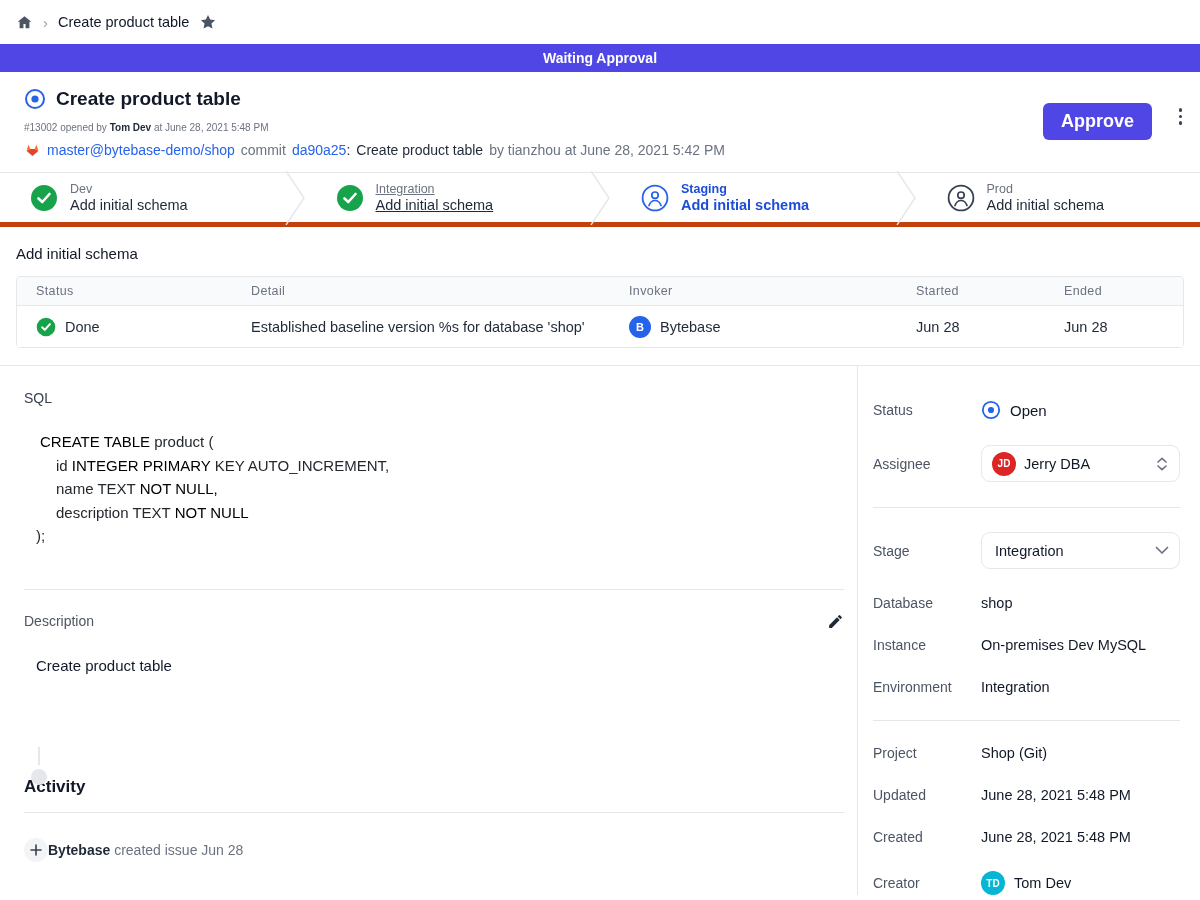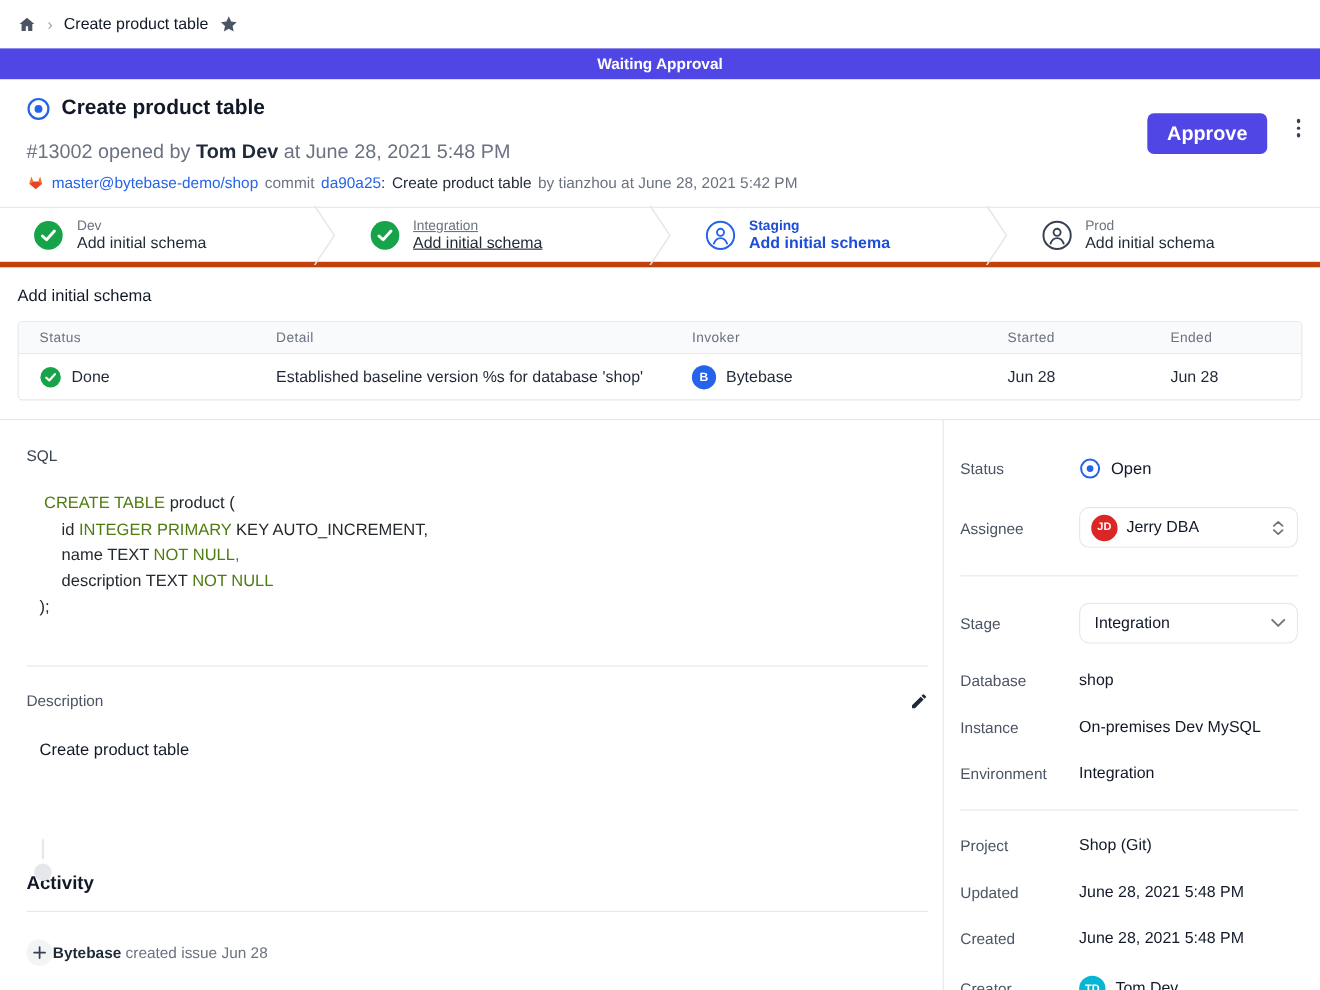--- a/index.html
+++ b/index.html
@@ -13,21 +13,21 @@
   .icon-btn { background:none; border:none; cursor:pointer; display:flex; align-items:center; padding:0; }
 
   
   .banner { height:28px; display:flex; align-items:center; justify-content:center;
     background:#4f46e5; color:#fff; font-size:14px; font-weight:700; }
 
   
   .header { position:relative; padding:16px 24px 14px 24px; }
   .title-row { display:flex; align-items:center; gap:10px; }
   .h-title { font-size:19px; font-weight:700; color:#111827; }
-  .meta-row { margin-top:18px; font-size:18px; color:#6b7280; }
+  .meta-row { margin-top:12px; font-size:10px; color:#6b7280; }
   .meta-row b { color:#1f2937; font-weight:600; }
   .vcs-row { margin-top:9px; font-size:14px; color:#6b7280; display:flex; align-items:center; gap:6px; flex-wrap:nowrap; }
   .vcs-row .lnk { color:#2563eb; text-decoration:none; cursor:pointer; }
   .vcs-row .msg { color:#1f2937; }
   .approve-btn { position:absolute; right:48px; top:31px; background:#4f46e5; color:#fff;
     border:none; border-radius:6px; font-size:18px; font-weight:600; padding:8px 18px; cursor:pointer;
     font-family:inherit; }
   .kebab { position:absolute; right:18px; top:36px; display:flex; flex-direction:column; gap:3px; cursor:pointer; }
   .kebab i { width:3.5px; height:3.5px; border-radius:50%; background:#374151; display:block; }
 
@@ -54,21 +54,21 @@
 
   
   .lower { display:flex; border-top:1px solid #e5e7eb; margin-top:17px; min-height:530px; }
   .main-col { width:858px; border-right:1px solid #e5e7eb; padding:24px 13px 0 24px; position:relative; }
   .side-col { flex:1; padding:34px 20px 0 15px; }
 
   
   .sql-label { font-size:14px; color:#374151; }
   .sql-code { margin:24px 0 0 16px; font-size:15px; line-height:23.5px; color:#24292e; }
   .sql-code .ind { padding-left:16px; }
-  .kw { color:#4d7c0f; }
+  .kw { color:#000000; }
 
   
   .divider { border-top:1px solid #e5e7eb; }
   .desc-divider { margin-top:41px; }
   .desc-head { margin-top:23px; display:flex; align-items:center; justify-content:space-between; }
   .desc-label { font-size:14px; color:#4b5563; }
   .desc-text { margin:27px 0 0 12px; font-size:15px; color:#111827; }
 
   
   .activity-head { margin-top:103px; font-size:17px; font-weight:700; color:#111827; }

